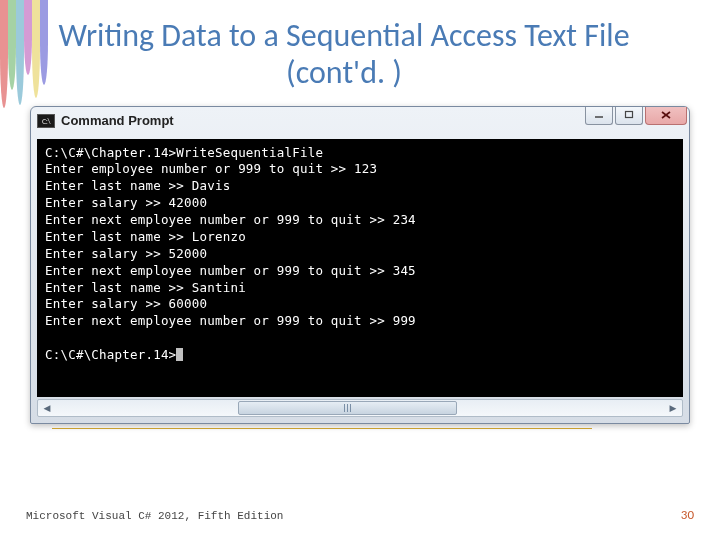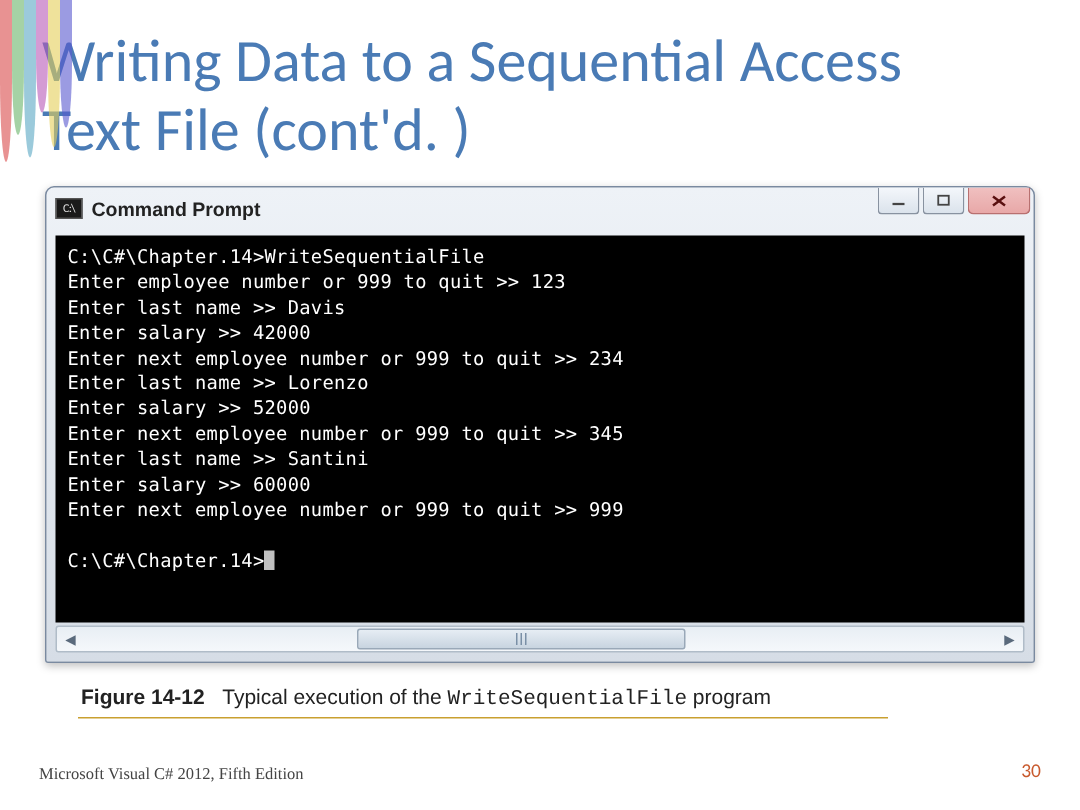--- a/index.html
+++ b/index.html
@@ -5,21 +5,22 @@
   * { margin: 0; padding: 0; box-sizing: border-box; }
   body {
     width: 720px;
     height: 540px;
     background: #ffffff;
     font-family: Calibri, Arial, sans-serif;
     position: relative;
     overflow: hidden;
   }
   .slide-title {
-    font-size: 40px;
+    text-align: center;
+    font-size: 32px;
     color: #4a7bb5;
     font-weight: normal;
     padding: 18px 60px 8px 28px;
     line-height: 1.15;
   }
   .decorative-stripes {
     position: absolute;
     top: 0;
     left: 0;
     width: 48px;
@@ -167,21 +168,21 @@
     margin: 4px 24px 0 24px;
     width: 540px;
   }
 
   .footer-left {
     position: absolute;
     left: 26px;
     bottom: 18px;
     font-size: 11px;
     color: #444;
-    font-family: Liberation Serif, serif;
+    font-family: Liberation Mono, monospace;
   }
   .footer-right {
     position: absolute;
     right: 26px;
     bottom: 18px;
     font-size: 13px;
     color: #c85a2e;
     font-family: Calibri, Arial, sans-serif;
   }
 </style>
@@ -242,20 +243,17 @@
         <div class="sb-thumb">
           <span class="grip"></span>
             <span class="grip"></span>
             <span class="grip"></span>
         </div>
       </div>
       <div class="sb-arrow">▶</div>
     </div>
   </div>
 
-  <div class="caption">
-    <span class="bold">Figure 14-12</span>&nbsp;&nbsp;&nbsp;<span>Typical execution of the </span><span class="mono">WriteSequentialFile</span><span> program</span>
-  </div>
   <div class="caption-underline"></div>
 </div>
 
 <div class="footer-left">Microsoft Visual C# 2012, Fifth Edition</div>
 <div class="footer-right">30</div>
 
 </body></html>

